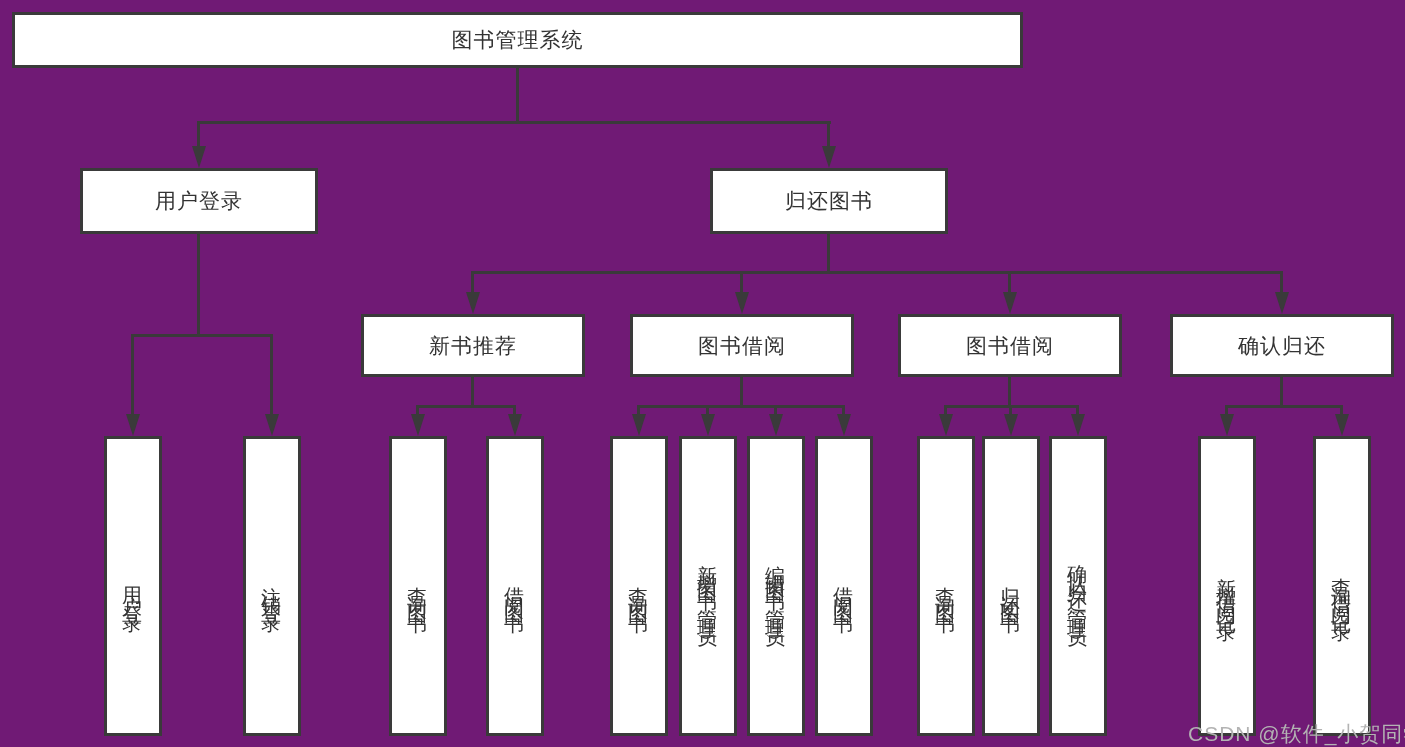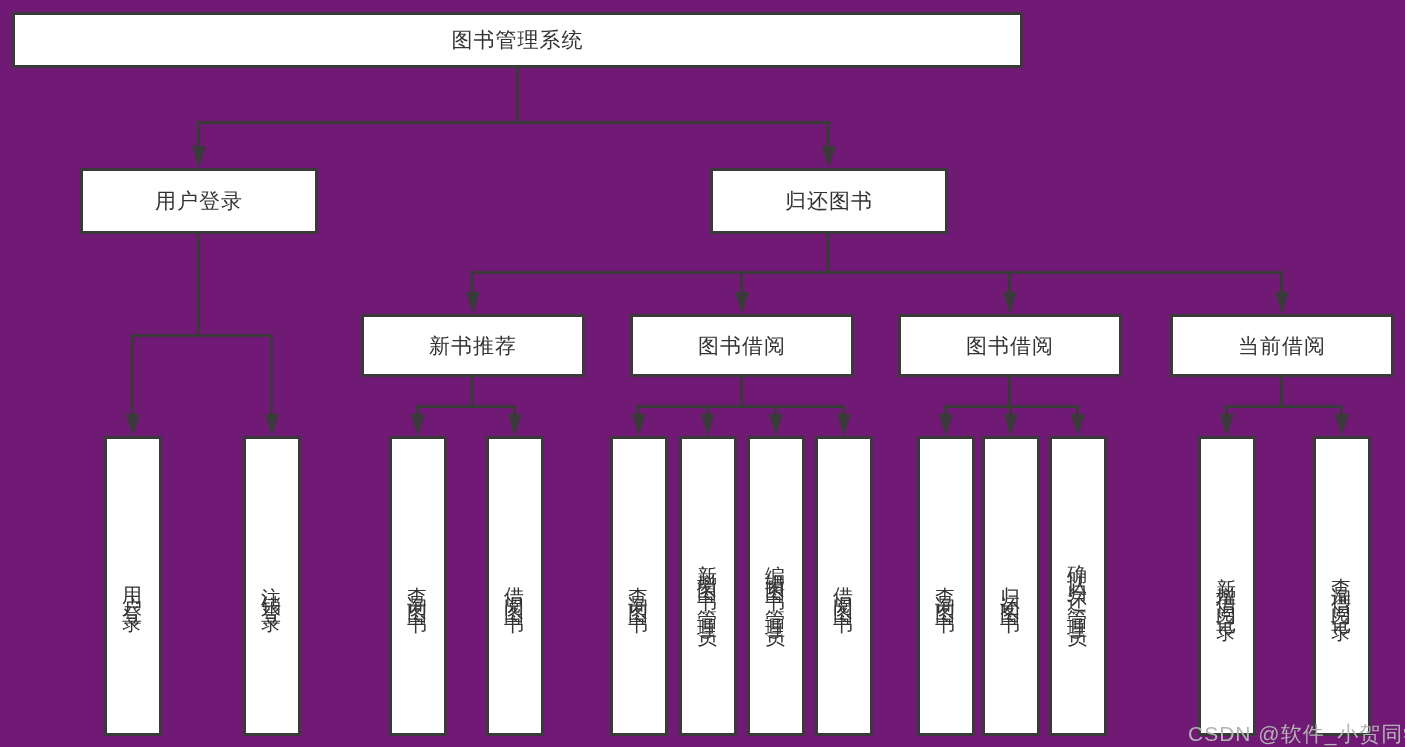--- a/index.html
+++ b/index.html
@@ -57,21 +57,21 @@
 <div class="canvas">
 
   <div class="node" style="left:12px;top:12px;width:1011px;height:56px">图书管理系统</div>
 
   <div class="node" style="left:80px;top:168px;width:238px;height:66px">用户登录</div>
   <div class="node" style="left:710px;top:168px;width:238px;height:66px">归还图书</div>
 
   <div class="node" style="left:361px;top:314px;width:224px;height:63px">新书推荐</div>
   <div class="node" style="left:630px;top:314px;width:224px;height:63px">图书借阅</div>
   <div class="node" style="left:898px;top:314px;width:224px;height:63px">图书借阅</div>
-  <div class="node" style="left:1170px;top:314px;width:224px;height:63px">当前借阅</div>
+  <div class="node" style="left:1170px;top:314px;width:224px;height:63px">确认归还</div>
 
   <div class="node v" style="left:104px;top:436px">用户登录</div>
   <div class="node v" style="left:243px;top:436px">注销登录</div>
   <div class="node v" style="left:389px;top:436px">查询图书</div>
   <div class="node v" style="left:486px;top:436px">借阅图书</div>
   <div class="node v" style="left:610px;top:436px">查询图书</div>
   <div class="node v" style="left:679px;top:436px">新增图书（管理员）</div>
   <div class="node v" style="left:747px;top:436px">编辑图书（管理员）</div>
   <div class="node v" style="left:815px;top:436px">借阅图书</div>
   <div class="node v" style="left:917px;top:436px">查询图书</div>

